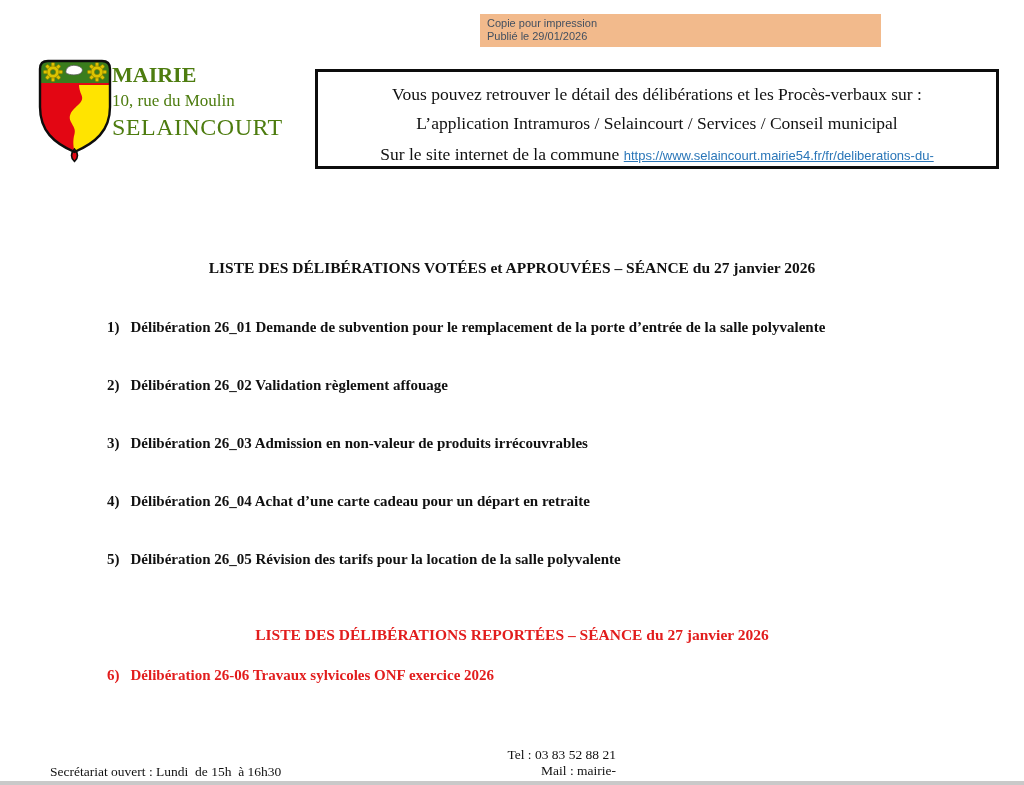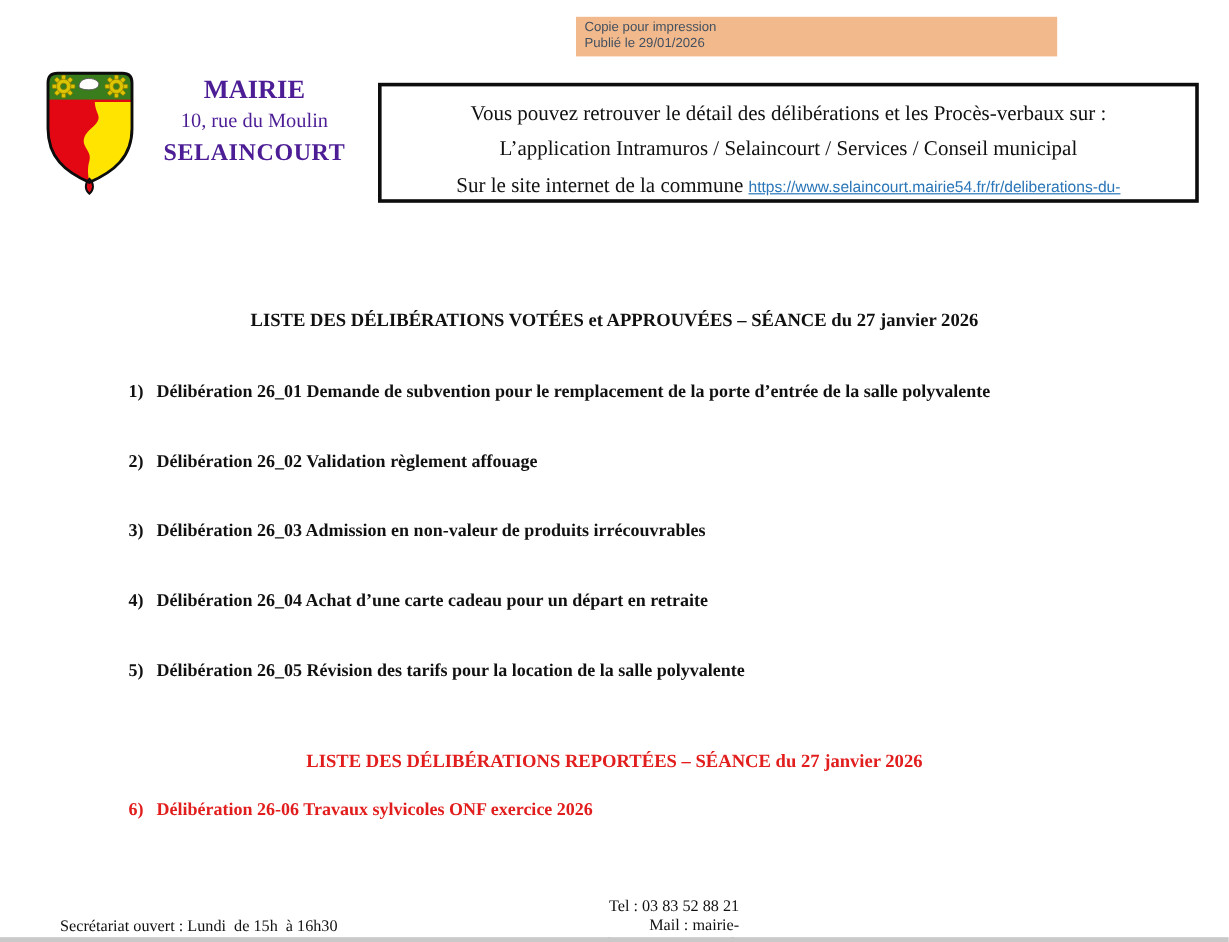--- a/index.html
+++ b/index.html
@@ -22,25 +22,25 @@
     font-size:11px; line-height:13px;
     padding:3px 0 0 7px;
   }
 
   
   .coat { position:absolute; left:36px; top:57px; width:78px; height:106px; }
 
   
   .org-block {
     position:absolute; left:112px; top:62px; width:200px;
-    text-align:center; color:#4c1d95;
+    text-align:left; color:#4d7c0f;
   }
   .org-name    { font-size:22px; font-weight:bold; line-height:26px; }
   .org-address { font-size:17px; line-height:26px; }
-  .org-city    { font-size:20px; font-weight:bold; line-height:26px; letter-spacing:0.5px; }
+  .org-city    { font-size:24px; font-weight:normal; line-height:26px; letter-spacing:0.5px; }
 
   
   .info-box {
     position:absolute; left:315px; top:69px;
     width:684px; height:100px;
     border:3px solid #0d0d0d;
     background:#ffffff;
     text-align:center;
     padding-top:9px;
   }

